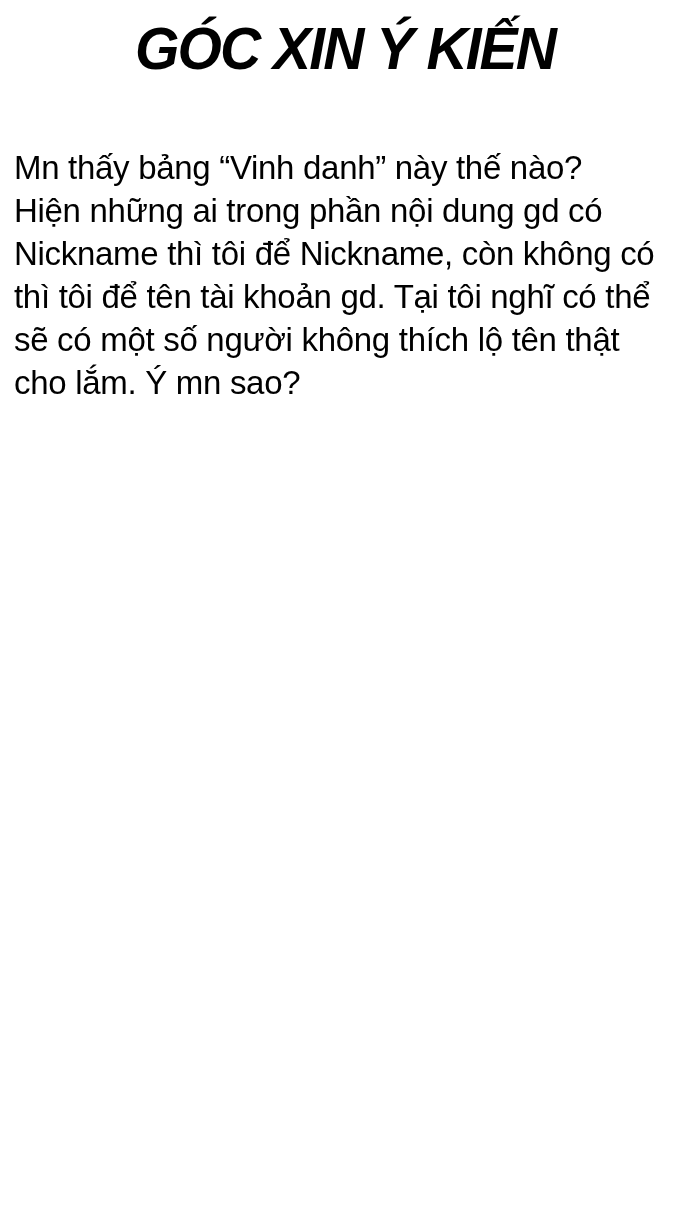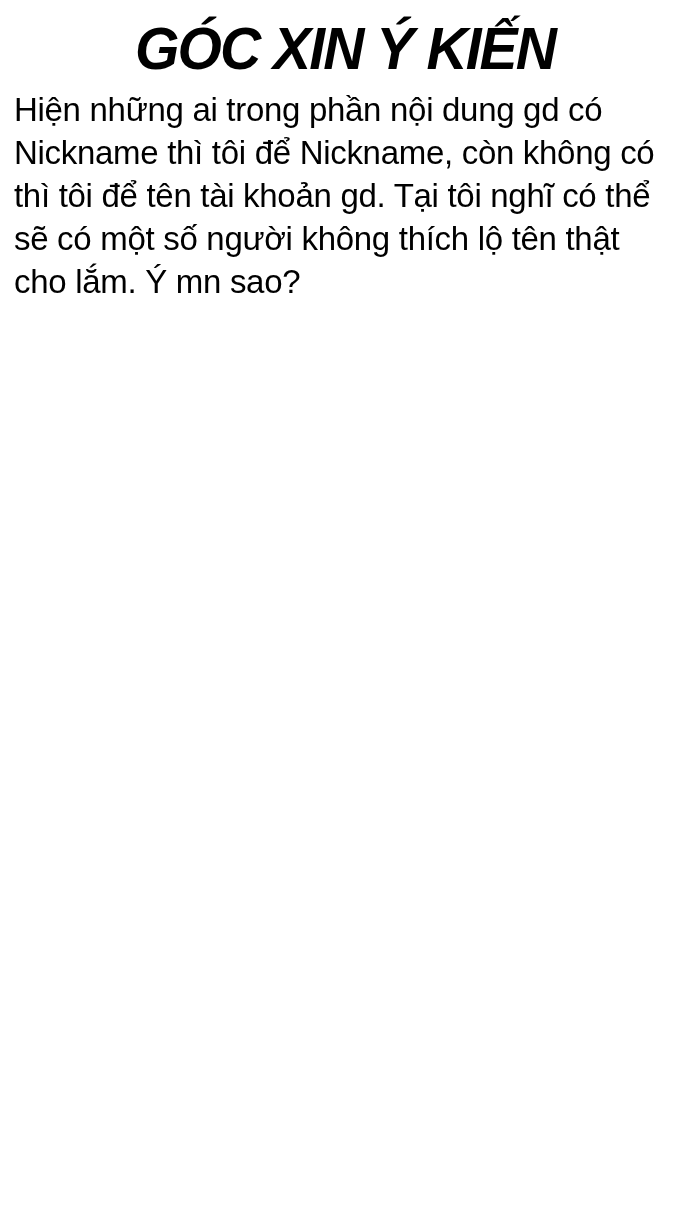--- a/index.html
+++ b/index.html
@@ -41,15 +41,16 @@
   }
   .para-body {
   }
 </style>
 </head>
 <body>
 
 <div class="page">
   <h1 class="page-title">GÓC XIN Ý KIẾN</h1>
 
+  <p class="body-text para-question">Mn thấy bảng “Vinh danh” này thế nào?</p>
 
   <p class="body-text para-body">Hiện những ai trong phần nội dung gd có Nickname thì tôi để Nickname, còn không có thì tôi để tên tài khoản gd. Tại tôi nghĩ có thể sẽ có một số người không thích lộ tên thật cho lắm. Ý mn sao?</p>
 </div>
 
 </body></html>

